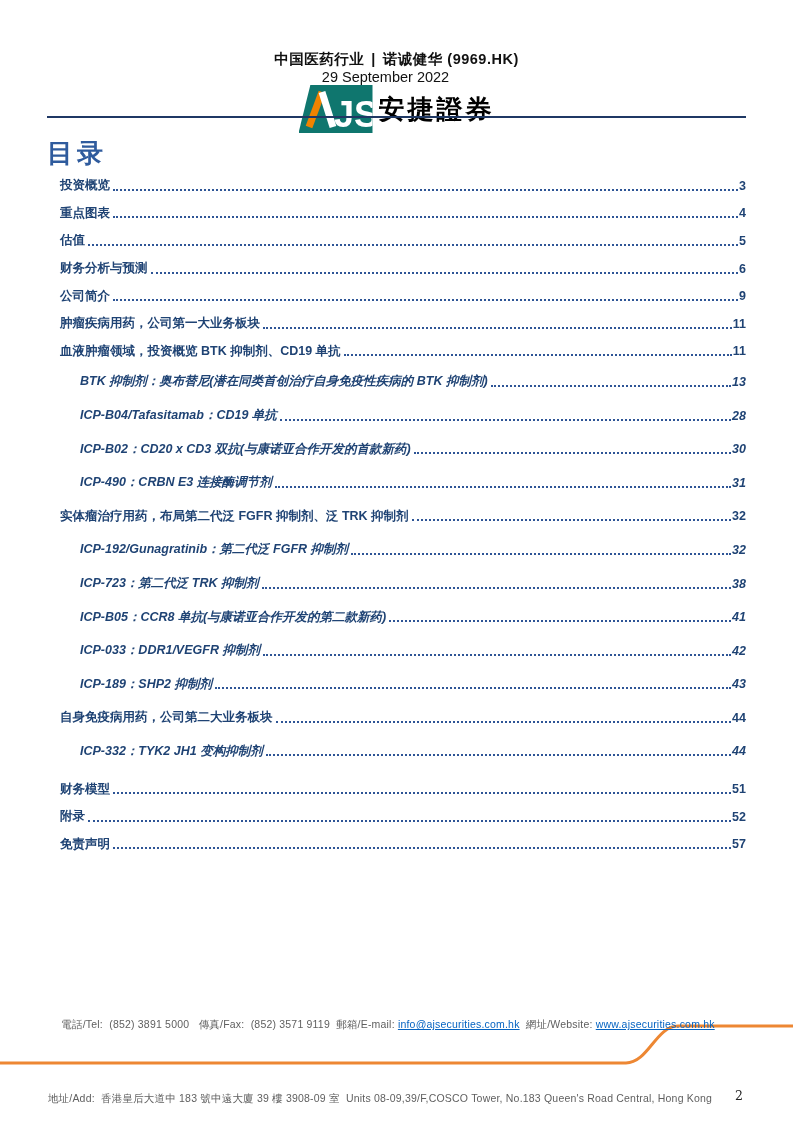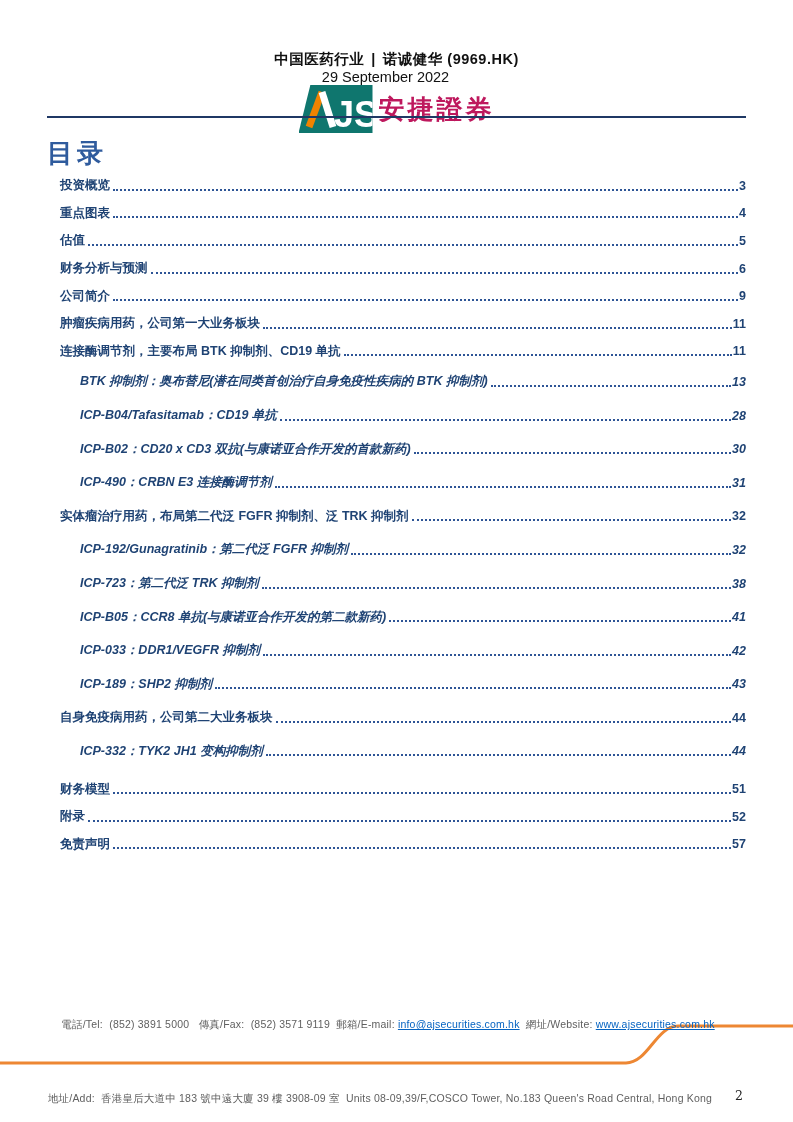--- a/index.html
+++ b/index.html
@@ -18,21 +18,21 @@
   .header-left .sep { margin:0 7px; font-weight:700; }
   .header-spacer { flex:1; }
   .header-date { font-size:14.5px; color:#111; margin-right:22px; white-space:nowrap; }
   .logo { display:flex; align-items:center; }
   .logo-box {
     width:74px; height:48px; background:#0f766e; position:relative;
     clip-path:polygon(16% 0, 100% 0, 100% 100%, 0 100%);
   }
   .logo-box svg { position:absolute; left:0; top:0; }
   .logo-brand {
-    margin-left:6px; font-size:26px; font-weight:700; color:#be185d;
+    margin-left:6px; font-size:26px; font-weight:700; color:#000000;
     letter-spacing:3px; white-space:nowrap;
   }
   .header-rule {
     position:absolute; left:47px; right:47px; top:116px; height:2px; background:#1F3864;
   }
   
   .toc-title {
     position:absolute; left:47px; top:136px; font-size:26px; font-weight:700;
     color:#2F5B9D; letter-spacing:4px;
   }
@@ -116,21 +116,21 @@
         <span class="label">公司简介</span>
         <span class="leader"></span>
         <span class="pagenum">9</span>
       </div>
     <div class="toc-row l1 h1">
         <span class="label">肿瘤疾病用药，公司第一大业务板块</span>
         <span class="leader"></span>
         <span class="pagenum">11</span>
       </div>
     <div class="toc-row l1 h1">
-        <span class="label">连接酶调节剂，主要布局 BTK 抑制剂、CD19 单抗</span>
+        <span class="label">血液肿瘤领域，投资概览 BTK 抑制剂、CD19 单抗</span>
         <span class="leader"></span>
         <span class="pagenum">11</span>
       </div>
     <div class="toc-row l2 h2">
         <span class="label">BTK 抑制剂：奥布替尼(潜在同类首创治疗自身免疫性疾病的 BTK 抑制剂)</span>
         <span class="leader"></span>
         <span class="pagenum">13</span>
       </div>
     <div class="toc-row l2 h2">
         <span class="label">ICP-B04/Tafasitamab：CD19 单抗</span>

